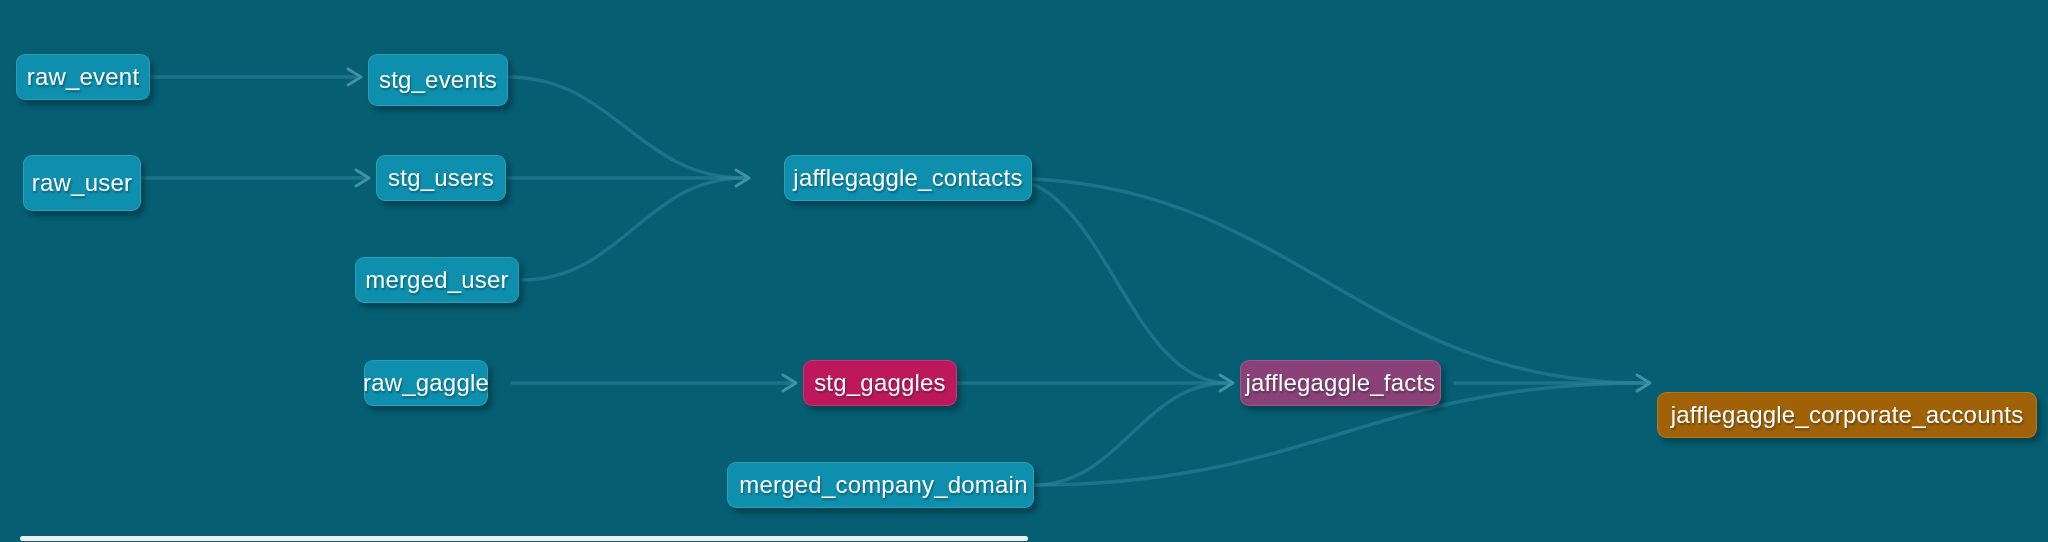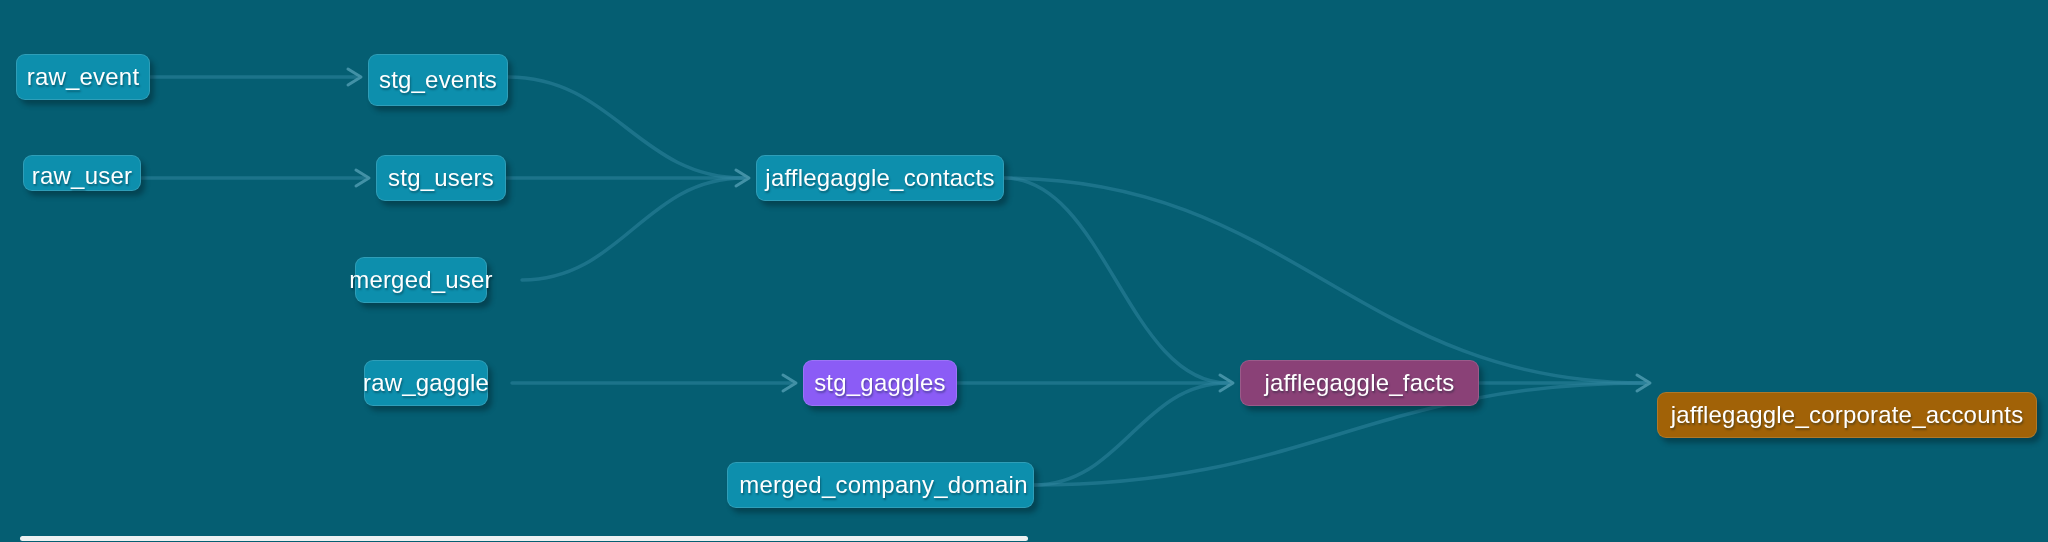--- a/index.html
+++ b/index.html
@@ -74,39 +74,39 @@
       <path d="M1220,375 L1233,383 L1220,391" fill="none" stroke="#4D9AAF" stroke-opacity="0.85" stroke-width="3" stroke-linecap="round" stroke-linejoin="round"></path>
       <path d="M1637,375 L1650,383 L1637,391" fill="none" stroke="#4D9AAF" stroke-opacity="0.85" stroke-width="3" stroke-linecap="round" stroke-linejoin="round"></path>
     </svg>
   <div id="node-layer">
       <div class="node" style="left: 16px; top: 54px; width: 134px; height: 46px; background: rgb(13, 143, 173); color: rgb(255, 255, 255);">
         <span class="node-label">raw_event</span>
       </div>
       <div class="node" style="left: 368px; top: 54px; width: 140px; height: 52px; background: rgb(13, 143, 173); color: rgb(255, 255, 255);">
         <span class="node-label">stg_events</span>
       </div>
-      <div class="node" style="left: 23px; top: 155px; width: 118px; height: 36px; background: rgb(13, 143, 173); color: rgb(255, 255, 255); align-items: flex-end;">
+      <div class="node" style="left: 23px; top: 155px; width: 118px; height: 56px; background: rgb(13, 143, 173); color: rgb(255, 255, 255);">
         <span class="node-label">raw_user</span>
       </div>
       <div class="node" style="left: 376px; top: 155px; width: 130px; height: 46px; background: rgb(13, 143, 173); color: rgb(255, 255, 255); align-items: center;">
         <span class="node-label">stg_users</span>
       </div>
-      <div class="node" style="left: 756px; top: 155px; width: 248px; height: 46px; background: rgb(13, 143, 173); color: rgb(255, 255, 255);">
+      <div class="node" style="left: 784px; top: 155px; width: 248px; height: 46px; background: rgb(13, 143, 173); color: rgb(255, 255, 255);">
         <span class="node-label">jafflegaggle_contacts</span>
       </div>
-      <div class="node" style="left: 355px; top: 257px; width: 132px; height: 46px; background: rgb(13, 143, 173); color: rgb(255, 255, 255);">
+      <div class="node" style="left: 355px; top: 257px; width: 164px; height: 46px; background: rgb(13, 143, 173); color: rgb(255, 255, 255);">
         <span class="node-label">merged_user</span>
       </div>
       <div class="node" style="left: 364px; top: 360px; width: 124px; height: 46px; background: rgb(13, 143, 173); color: rgb(255, 255, 255);">
         <span class="node-label">raw_gaggle</span>
       </div>
-      <div class="node" style="left: 803px; top: 360px; width: 154px; height: 46px; background: #8b5cf6; color: rgb(255, 255, 255);">
+      <div class="node" style="left: 803px; top: 360px; width: 154px; height: 46px; background: #be185d; color: rgb(255, 255, 255);">
         <span class="node-label">stg_gaggles</span>
       </div>
-      <div class="node" style="left: 1240px; top: 360px; width: 239px; height: 46px; background: rgb(138, 65, 119); color: rgb(255, 255, 255);">
+      <div class="node" style="left: 1240px; top: 360px; width: 201px; height: 46px; background: rgb(138, 65, 119); color: rgb(255, 255, 255);">
         <span class="node-label">jafflegaggle_facts</span>
       </div>
       <div class="node" style="left: 1657px; top: 360px; width: 380px; height: 46px; background: #a16207; color: rgb(255, 255, 255); margin-top: 32px;">
         <span class="node-label">jafflegaggle_corporate_accounts</span>
       </div>
       <div class="node" style="left: 727px; top: 462px; width: 307px; height: 46px; background: rgb(13, 143, 173); color: rgb(255, 255, 255); padding-left: 6px;">
         <span class="node-label">merged_company_domain</span>
       </div>
     </div>
   <div id="h-scrollbar-thumb" style="left: 20px; top: 536px; width: 1008px; background: rgb(237, 241, 242);"></div>

